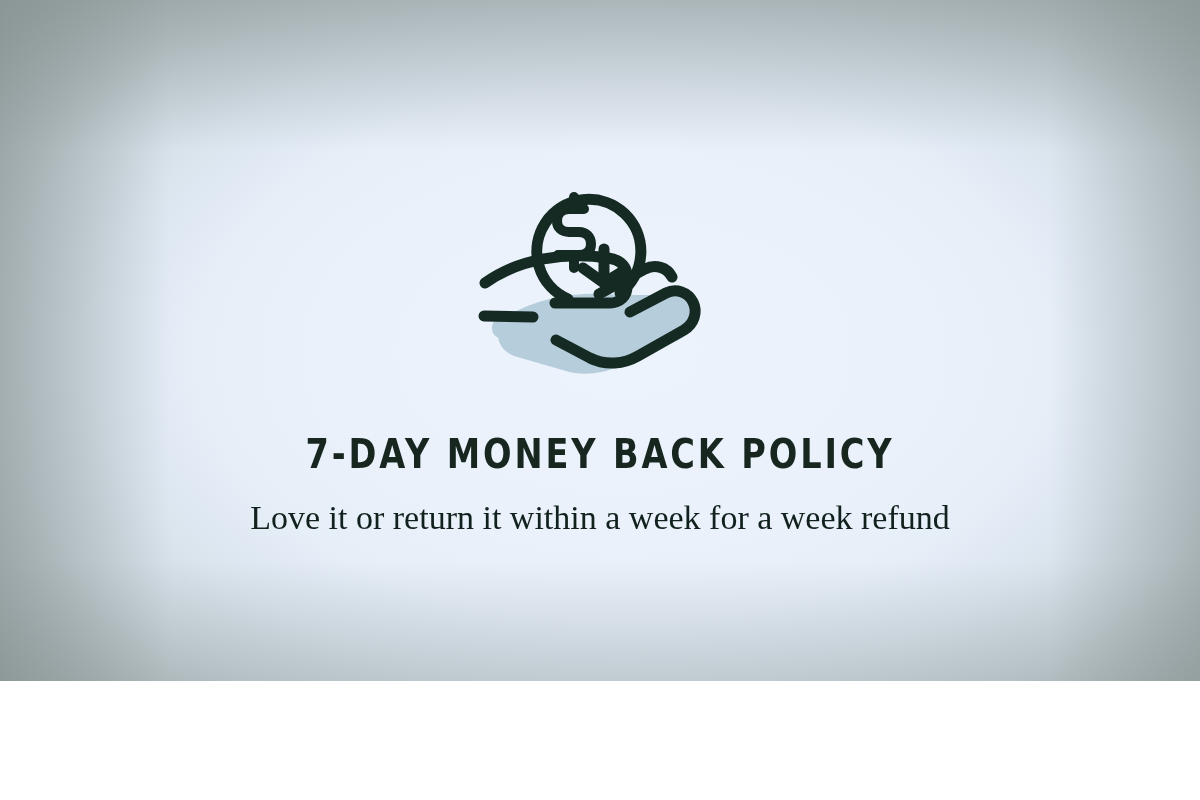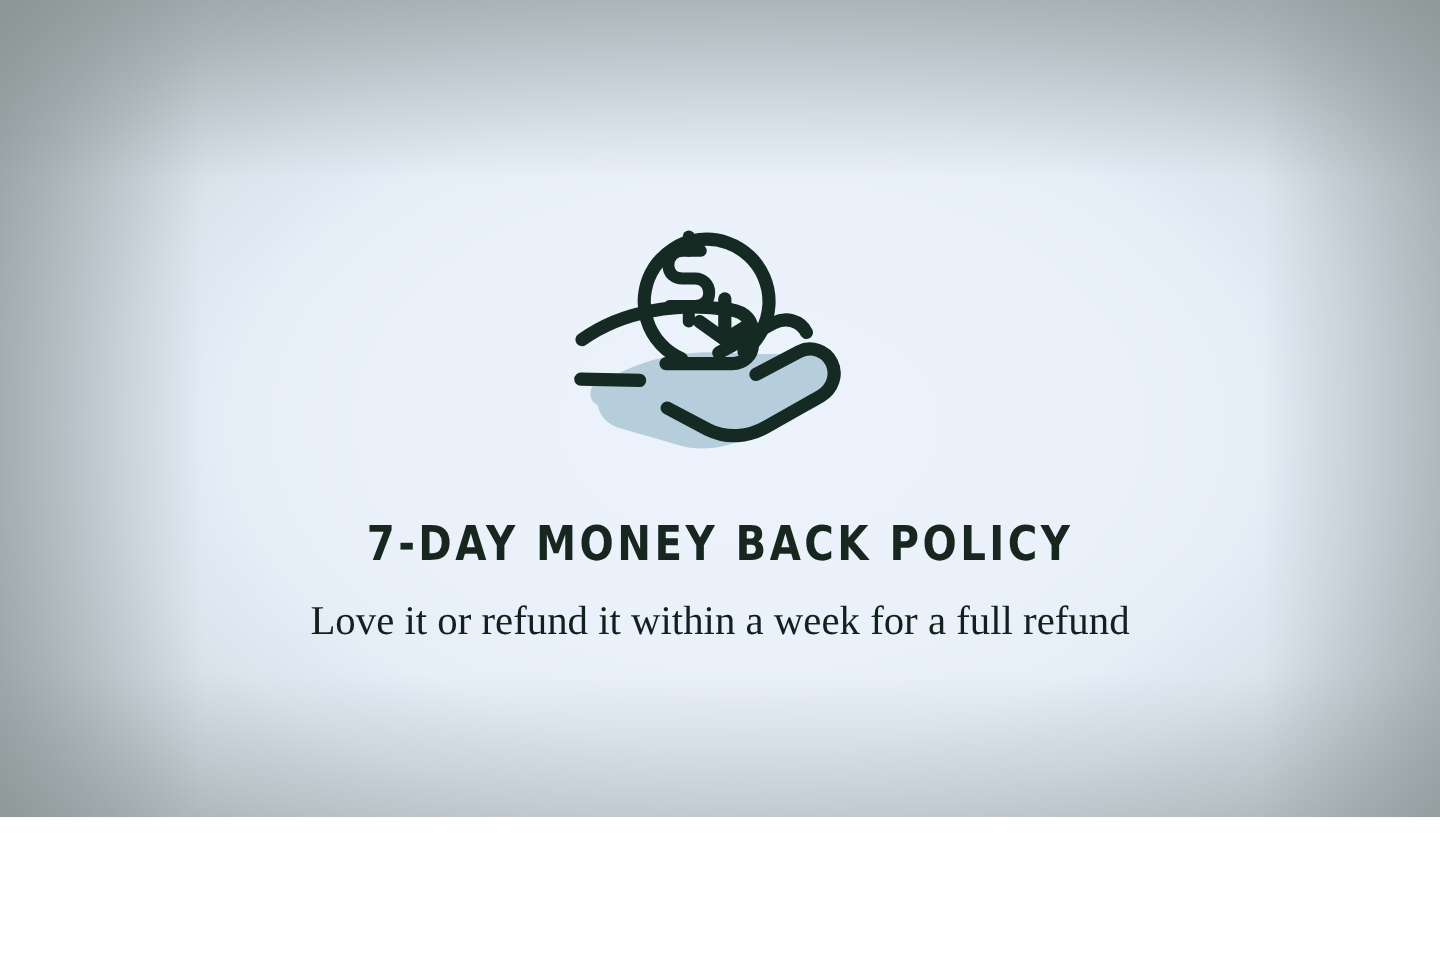--- a/index.html
+++ b/index.html
@@ -151,21 +151,21 @@
 
         <path d="M129 142 L175 117 C185 112 197 115 202 125"></path>
 
         <path d="M138 106 C152 108 158 116 157 127"></path>
       </g>
     </svg>
   </div>
 
   <div class="headline">7-DAY MONEY BACK POLICY</div>
 
-  <div class="subhead">Love it or refund it within a week for a full refund</div>
+  <div class="subhead">Love it or return it within a week for a week refund</div>
 
   <div class="footer">
     
 
     
   </div>
 
 </div>
 
 </body></html>

